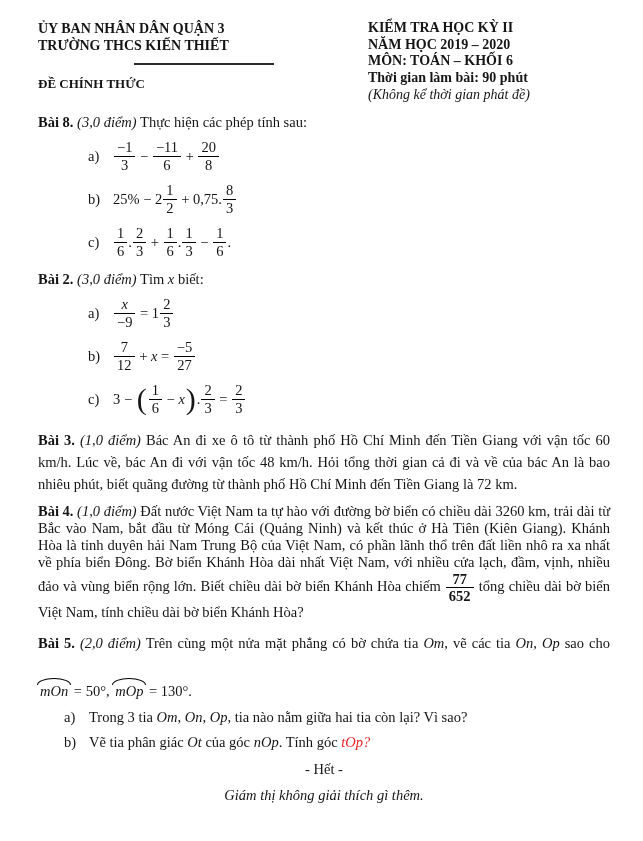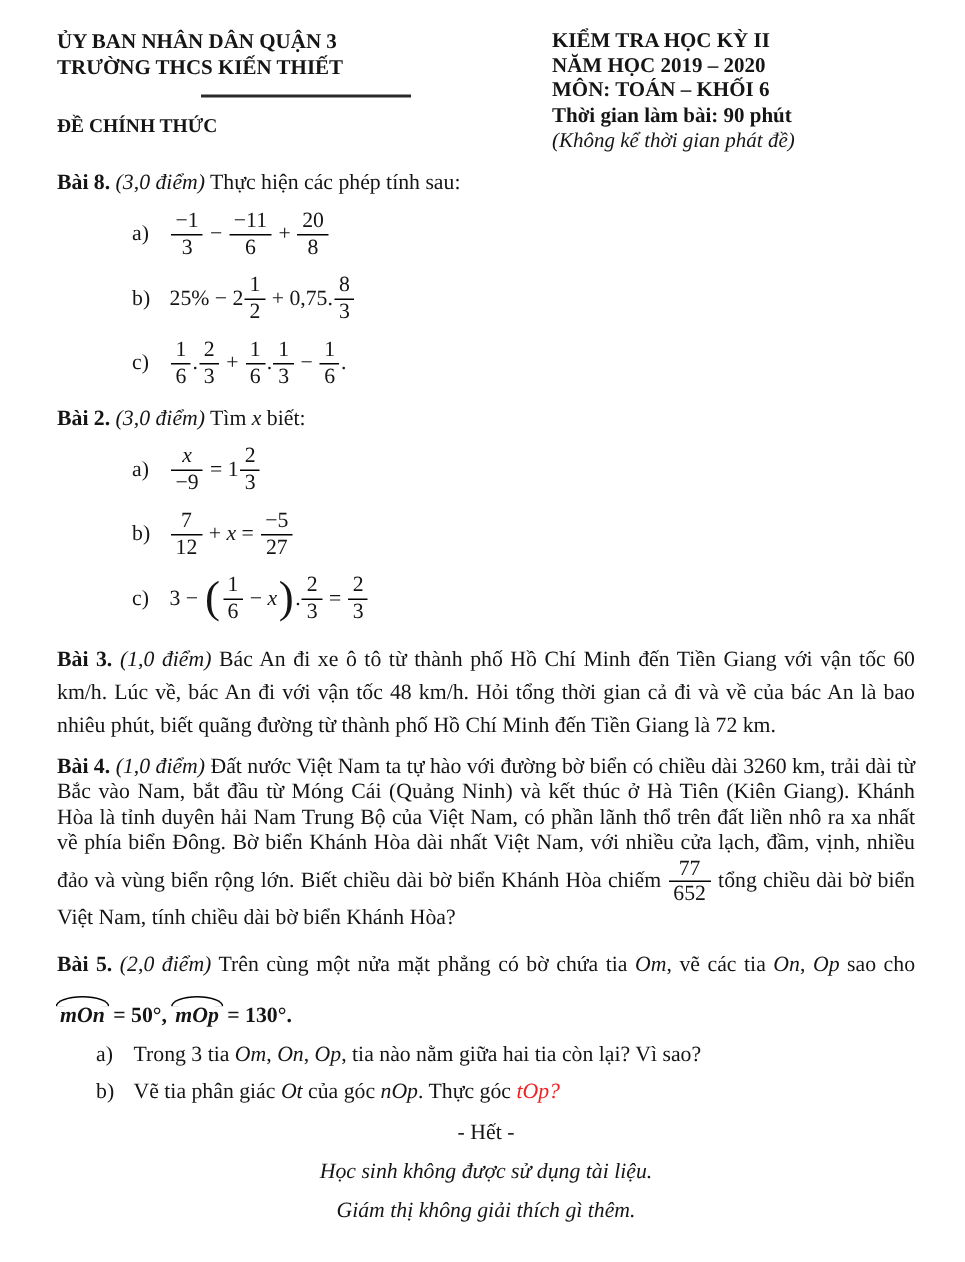--- a/index.html
+++ b/index.html
@@ -47,26 +47,26 @@
 
   .bigp { font-size: 30px; font-weight: normal; line-height: 30px; margin: 0 1px; }
 
   .arc { position: relative; font-style: italic; padding: 0 2px; display: inline-block; }
   .arc::before { content: ""; position: absolute; left: -1px; right: -1px; top: -4px; height: 6px;
                  border: 1px solid #000; border-bottom: none;
                  border-radius: 50% 50% 0 0 / 100% 100% 0 0; }
 
   
   .para { text-align: justify; margin: 0; }
-  .para .frac { vertical-align: middle; }
+  .para .frac { vertical-align: middle; font-weight: bold; }
   .p3 { margin-top: 12px; line-height: 22px; }
   .p4 { margin-top: 8px; line-height: 17px; }
   .p5 { margin-top: 12px; }
   .intro-line { text-align: justify; text-align-last: justify; line-height: 21px; }
-  .angle-line { margin-top: 10px; padding-top: 4px; line-height: 19px; font-weight: bold; }
+  .angle-line { margin-top: 24px; padding-top: 4px; line-height: 19px; }
   .p5items { margin-top: 6px; }
 
   
   .het { text-align: center; font-weight: normal; margin-top: 9px; }
   .note { text-align: center; font-style: italic; margin-top: 9px; line-height: 17px; }
 </style>
 </head>
 <body style="--text: #151515; --red: #ee2222;">
 
 <div class="page">
@@ -274,24 +274,23 @@
             <span class="mtext">, tia nào nằm giữa hai tia còn lại? Vì sao?</span>
           </span>
         </div>
         <div class="item">
           <span class="ikey">b)</span>
           <span class="imath">
             <span class="mtext">Vẽ tia phân giác </span>
             <span class="mit">Ot</span>
             <span class="mtext"> của góc </span>
             <span class="mit">nOp</span>
-            <span class="mtext">. Thực góc </span>
+            <span class="mtext">. Tính góc </span>
             <span class="mred">tOp?</span>
           </span>
         </div>
       </div>
   </div>
 
   <div class="het">- Hết -</div>
-  <div class="note">Học sinh không được sử dụng tài liệu.</div>
   <div class="note">Giám thị không giải thích gì thêm.</div>
 
 </div>
 
 </body></html>

